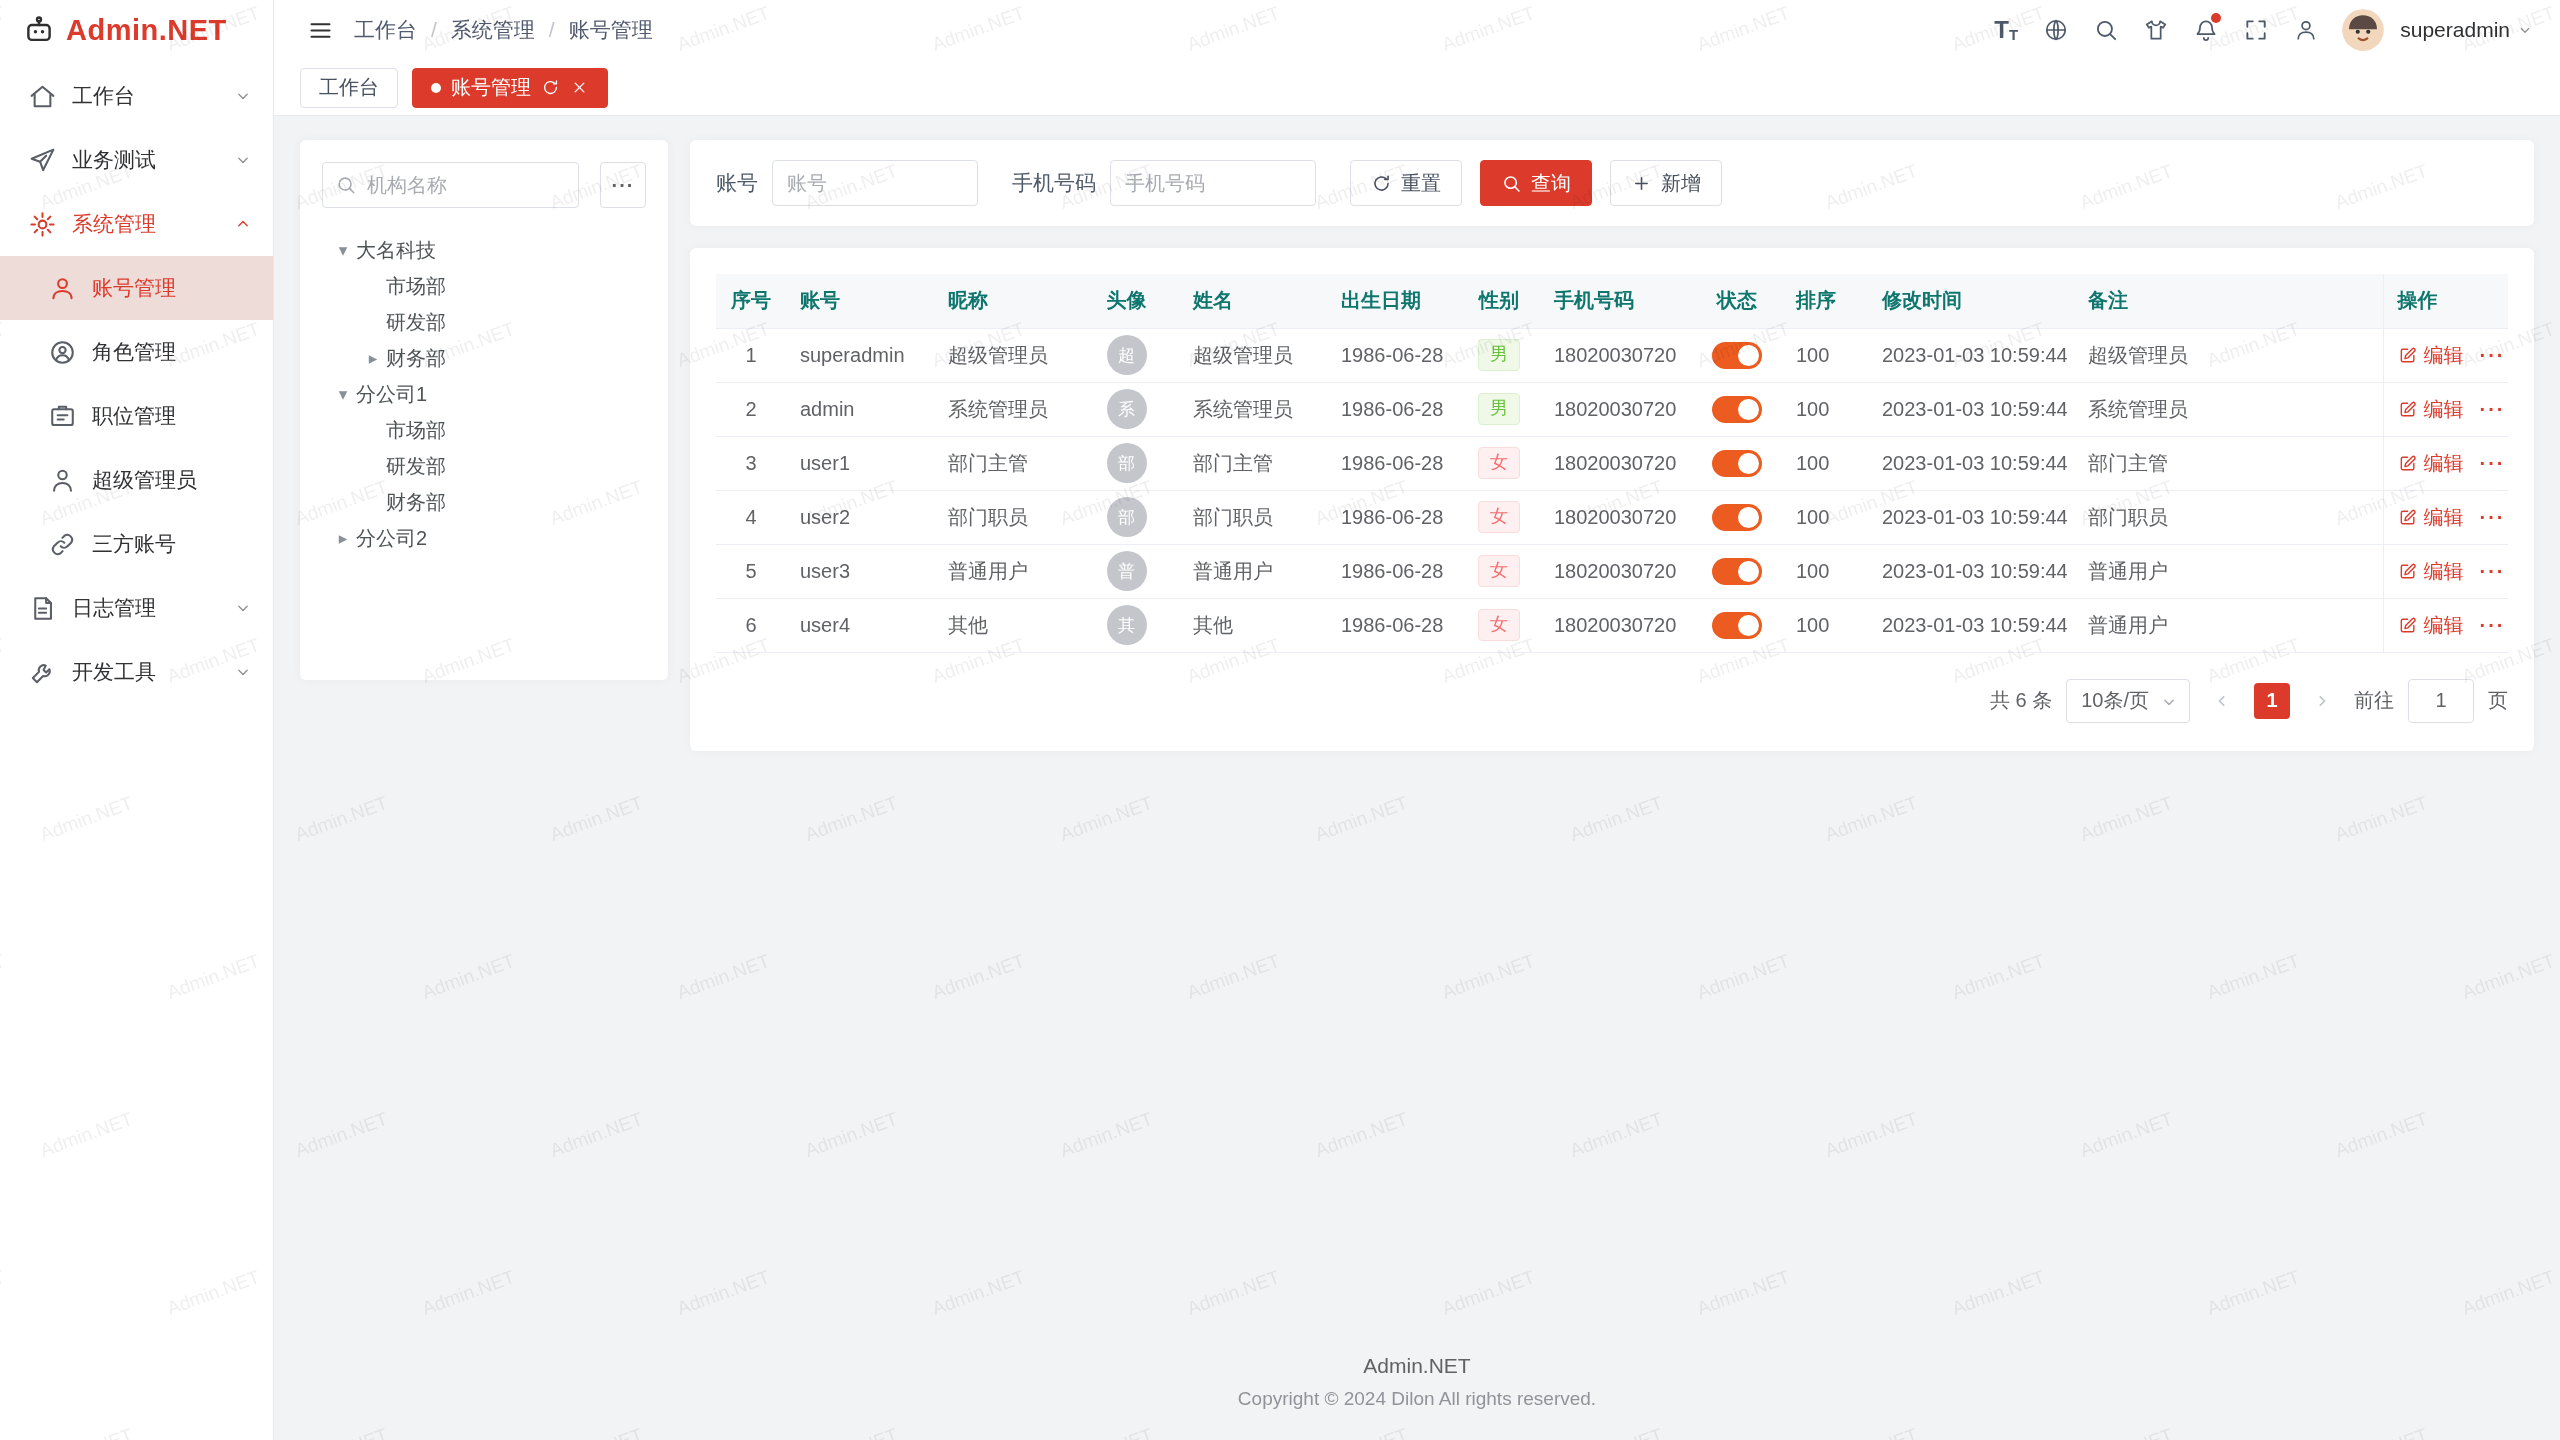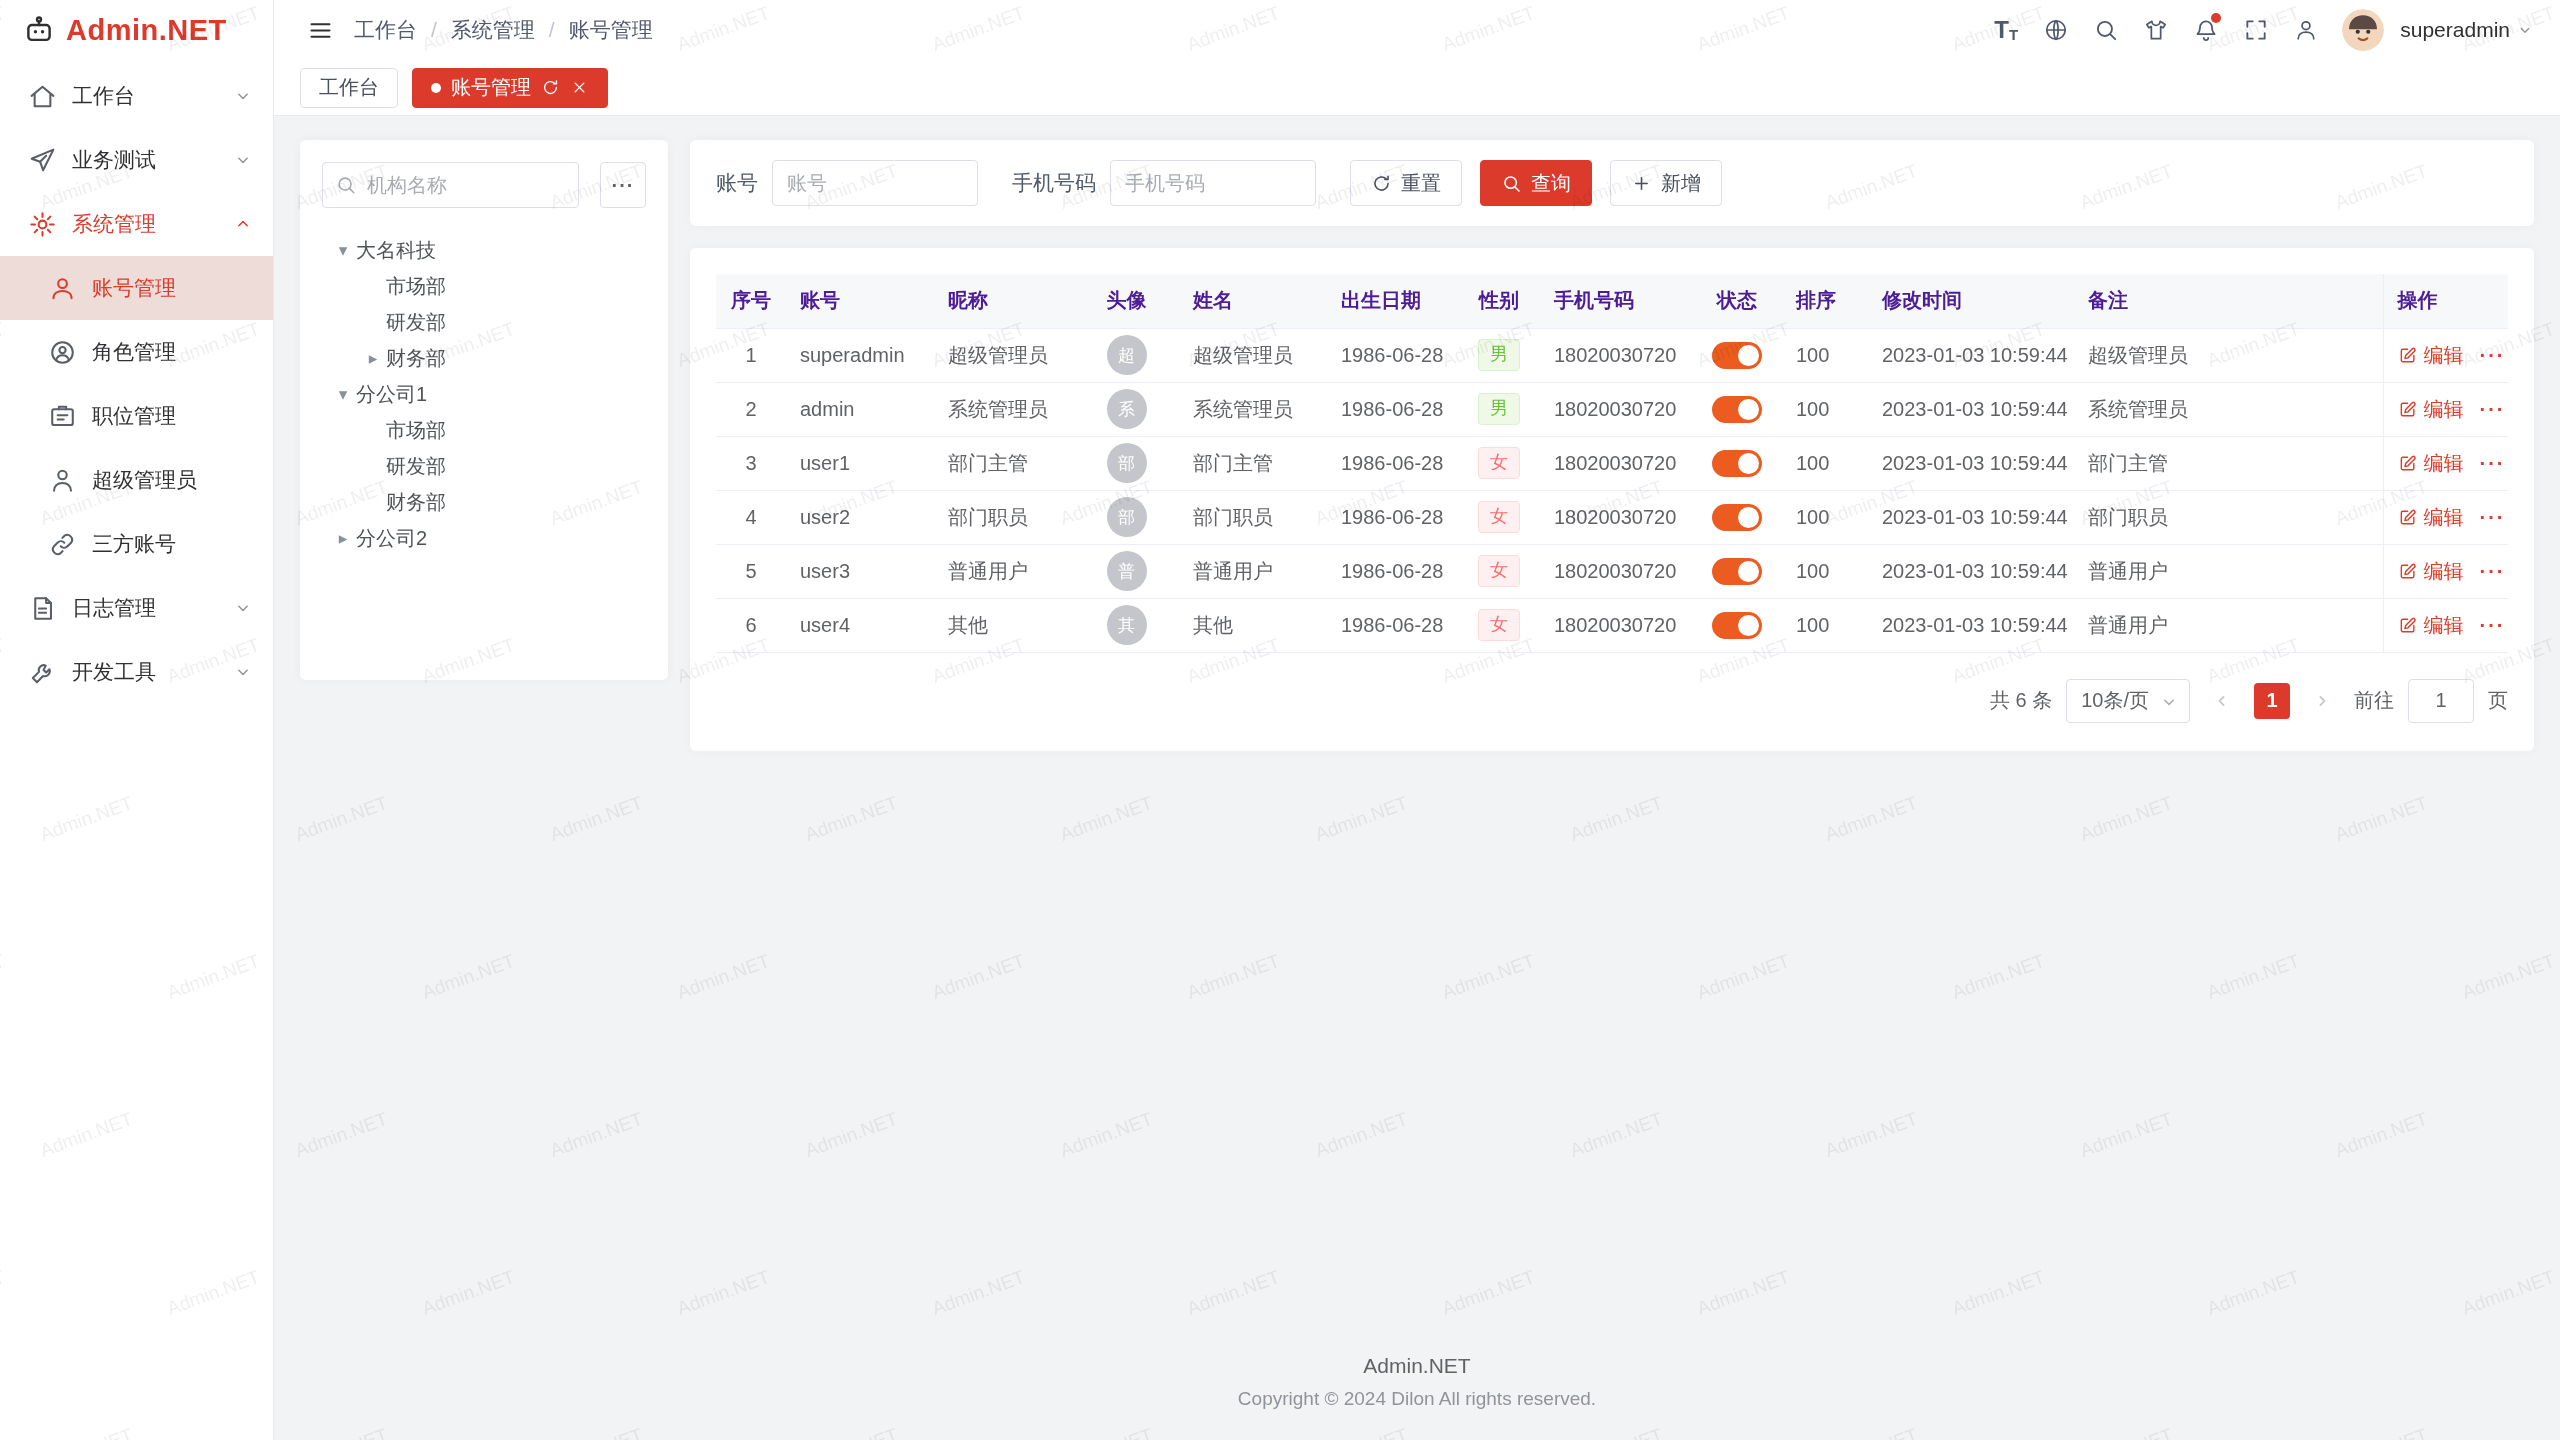--- a/index.html
+++ b/index.html
@@ -72,21 +72,21 @@
   .f-label{font-size:21px;color:#4e5969;margin-right:14px;white-space:nowrap}
   .f-input{width:206px;height:46px;border:1px solid #dcdfe6;border-radius:4px;padding:0 14px;font-size:20px;color:#606266}
   .gap30{margin-left:34px}
   .btn{height:46px;padding:0 20px;border-radius:4px;border:1px solid #dcdfe6;background:#fff;color:#495060;font-size:20px;display:inline-flex;align-items:center;gap:9px;cursor:pointer;font-family:inherit;white-space:nowrap}
   .btn svg{width:21px;height:21px}
   .btn.primary{background:var(--primary);border-color:var(--primary);color:#fff}
   .btn+.btn{margin-left:18px}
 
   .table-card{padding:26px 26px 28px}
   table{width:100%;border-collapse:collapse;table-layout:fixed}
-  th{height:54px;background:#f7f8fa;color:#4c1d95;font-size:20px;font-weight:bold;text-align:left;padding:0 14px;border-bottom:1px solid #ebeef5;white-space:nowrap}
+  th{height:54px;background:#f7f8fa;color:#0f766e;font-size:20px;font-weight:bold;text-align:left;padding:0 14px;border-bottom:1px solid #ebeef5;white-space:nowrap}
   td{height:54px;border-bottom:1px solid #ebeef5;color:#606266;font-size:20px;padding:0 14px;white-space:nowrap;overflow:hidden}
   .c-center{text-align:center}
   .op-col{border-left:1px solid #ebeef5}
   .avatar-chip{width:40px;height:40px;border-radius:50%;background:#c4c6cb;color:#fff;display:inline-flex;align-items:center;justify-content:center;font-size:17px}
   .badge{display:inline-block;padding:4px 11px;border-radius:4px;font-size:18px;line-height:1.2}
   .badge.male{color:var(--male-text);background:var(--male-bg);border:1px solid #dcf0cd}
   .badge.female{color:var(--female-text);background:var(--female-bg);border:1px solid #fbdcdc}
   .switch{width:50px;height:27px;border-radius:14px;background:var(--toggle-on);position:relative;display:inline-block;cursor:pointer;vertical-align:middle}
   .switch::after{content:'';position:absolute;right:3px;top:3px;width:21px;height:21px;background:#fff;border-radius:50%}
   .edit-btn{color:var(--primary);display:inline-flex;align-items:center;gap:6px;font-size:20px;cursor:pointer;vertical-align:middle}

